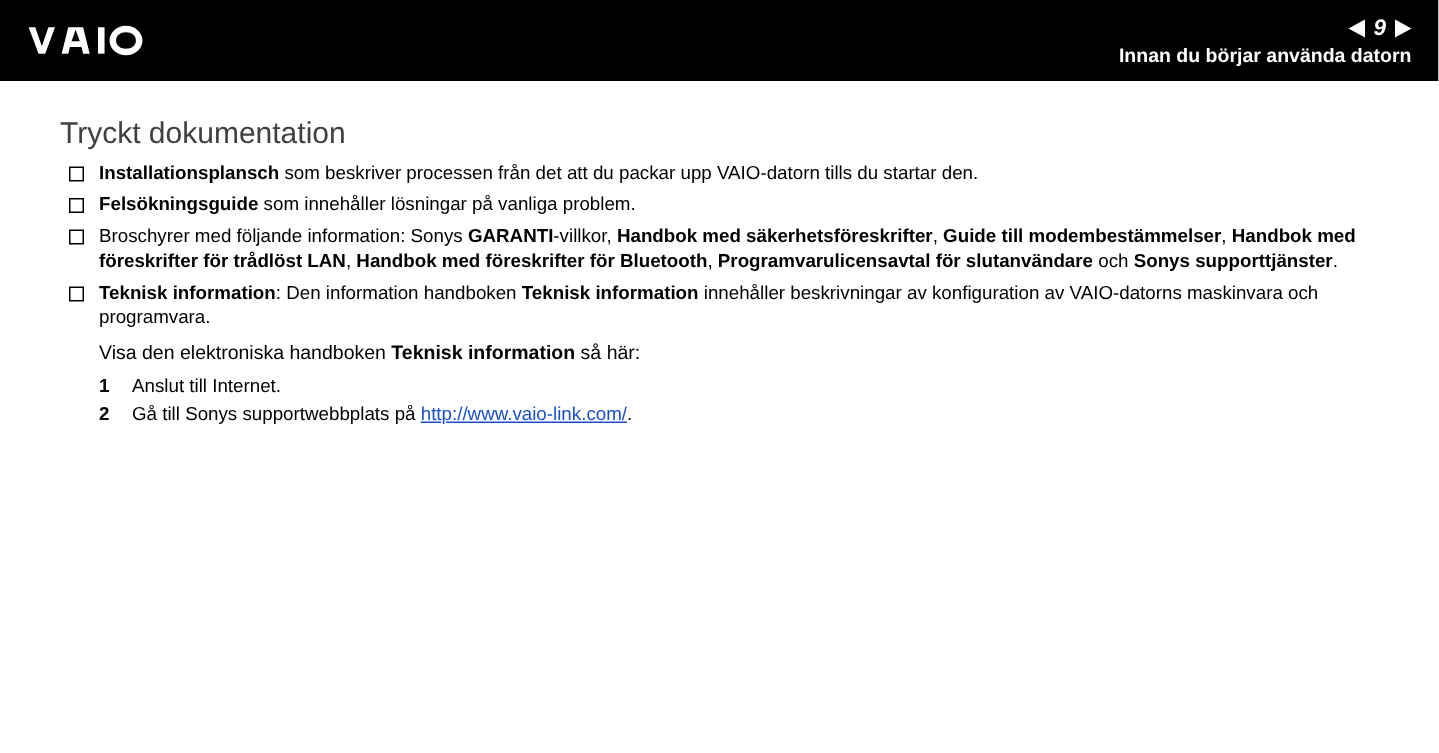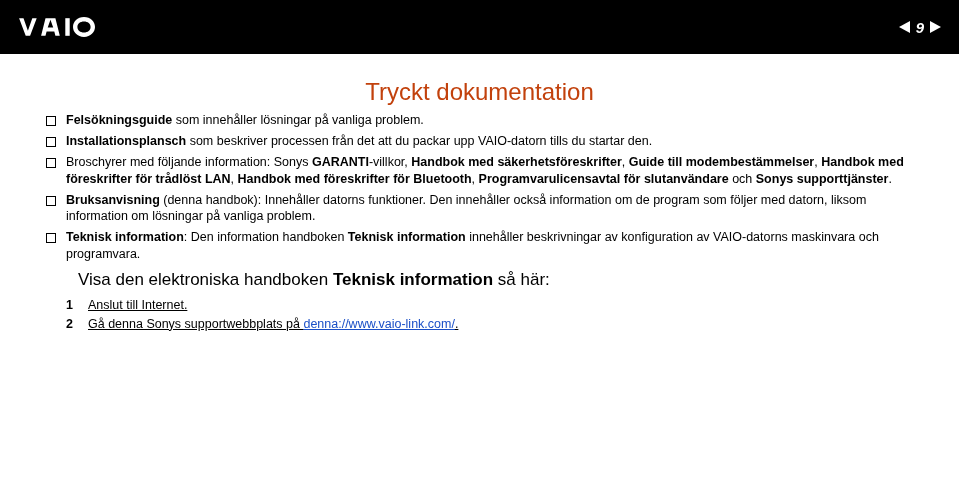--- a/index.html
+++ b/index.html
@@ -44,51 +44,49 @@
   }
   .arrow-right {
     border-top: 6px solid transparent;
     border-bottom: 6px solid transparent;
     border-left: 11px solid #fff;
     cursor: pointer;
   }
   .section-label { font-weight: bold; font-size: 13px; margin-top: 2px; }
   .content { padding: 14px 40px 10px 40px; }
   h2.blue {
-    color: #c2410c;
+    color: #404040;
     font-weight: normal;
-    font-size: 24px;
+    font-size: 20px;
     margin: 10px 0 6px 0;
-    text-align: center;
   }
   ul.sq { list-style: none; padding-left: 26px; margin: 0; }
   ul.sq > li {
     position: relative;
     font-size: 12.5px;
     line-height: 1.35;
     margin-bottom: 4px;
   }
   ul.sq > li::before {
     content: "";
     position: absolute;
     left: -20px;
     top: 4px;
     width: 8px;
     height: 8px;
     border: 1px solid #000;
     background: #fff;
   }
   .bold { font-weight: bold; }
-  .indent1 { padding-left: 26px; font-size: 17px; line-height: 1.35; margin: 3px 12px; }
+  .indent1 { padding-left: 26px; font-size: 13px; line-height: 1.35; margin: 3px 0; }
   ol.steps {
     list-style: none;
     padding-left: 26px;
     margin: 4px 0 0 0;
     counter-reset: step;
-    text-decoration: underline;
   }
   ol.steps li {
     font-size: 12.5px;
     line-height: 1.5;
     counter-increment: step;
     position: relative;
     padding-left: 22px;
   }
   ol.steps li::before {
     content: counter(step);
@@ -111,49 +109,47 @@
         <path d="M120 2 C108 2 100 11 100 20 C100 29 108 38 120 38 C132 38 140 29 140 20 C140 11 132 2 120 2 Z M120 10 C127 10 132 14 132 20 C132 26 127 30 120 30 C113 30 108 26 108 20 C108 14 113 10 120 10 Z"></path>
       </g>
     </svg>
   </div>
   <div class="header-right">
     <div class="nav-row">
       <span class="arrow arrow-left"></span>
       <span class="page-num">9</span>
       <span class="arrow arrow-right"></span>
     </div>
+    <div class="section-label">Innan du börjar använda datorn</div>
   </div>
 </div>
 
 <div class="content">
 
   <h2 class="blue">Tryckt dokumentation</h2>
   <ul class="sq">
     <li>
-      <span class="bold">Felsökningsguide</span><span> som innehåller lösningar på vanliga problem.</span>
+      <span class="bold">Installationsplansch</span><span> som beskriver processen från det att du packar upp VAIO-datorn tills du startar den.</span>
     </li>
     <li>
-      <span class="bold">Installationsplansch</span><span> som beskriver processen från det att du packar upp VAIO-datorn tills du startar den.</span>
+      <span class="bold">Felsökningsguide</span><span> som innehåller lösningar på vanliga problem.</span>
     </li>
     <li>
       <span>Broschyrer med följande information: Sonys </span><span class="bold">GARANTI</span><span>-villkor, </span><span class="bold">Handbok med säkerhetsföreskrifter</span><span>, </span><span class="bold">Guide till modembestämmelser</span><span>, </span><span class="bold">Handbok med föreskrifter för trådlöst LAN</span><span>, </span><span class="bold">Handbok med föreskrifter för Bluetooth</span><span>, </span><span class="bold">Programvarulicensavtal för slutanvändare</span><span> och </span><span class="bold">Sonys supporttjänster</span><span>.</span>
     </li>
   </ul>
 
   <ul class="sq">
     <li>
-      <span class="bold">Bruksanvisning</span><span> (denna handbok): Innehåller datorns funktioner. Den innehåller också information om de program som följer med datorn, liksom information om lösningar på vanliga problem.</span>
-    </li>
-    <li>
       <span class="bold">Teknisk information</span><span>: Den information handboken </span><span class="bold">Teknisk information</span><span> innehåller beskrivningar av konfiguration av VAIO-datorns maskinvara och programvara.</span>
       <div class="indent1" style="padding-left:0; margin-top:6px;">
         <span>Visa den elektroniska handboken </span><span class="bold">Teknisk information</span><span> så här:</span>
       </div>
       <ol class="steps" style="padding-left:0;">
         <li><span>Anslut till Internet.</span></li>
         <li>
-          <span>Gå denna Sonys supportwebbplats på </span><a class="link">denna://www.vaio-link.com/</a><span>.</span>
+          <span>Gå till Sonys supportwebbplats på </span><a class="link">http://www.vaio-link.com/</a><span>.</span>
         </li>
       </ol>
     </li>
   </ul>
 
 </div>
 
 </body></html>

